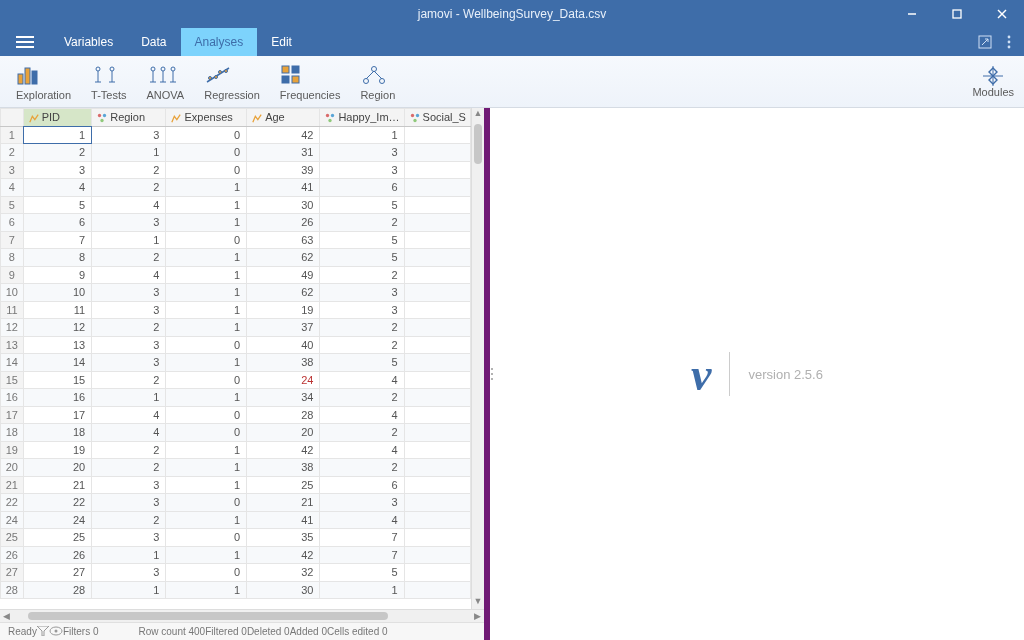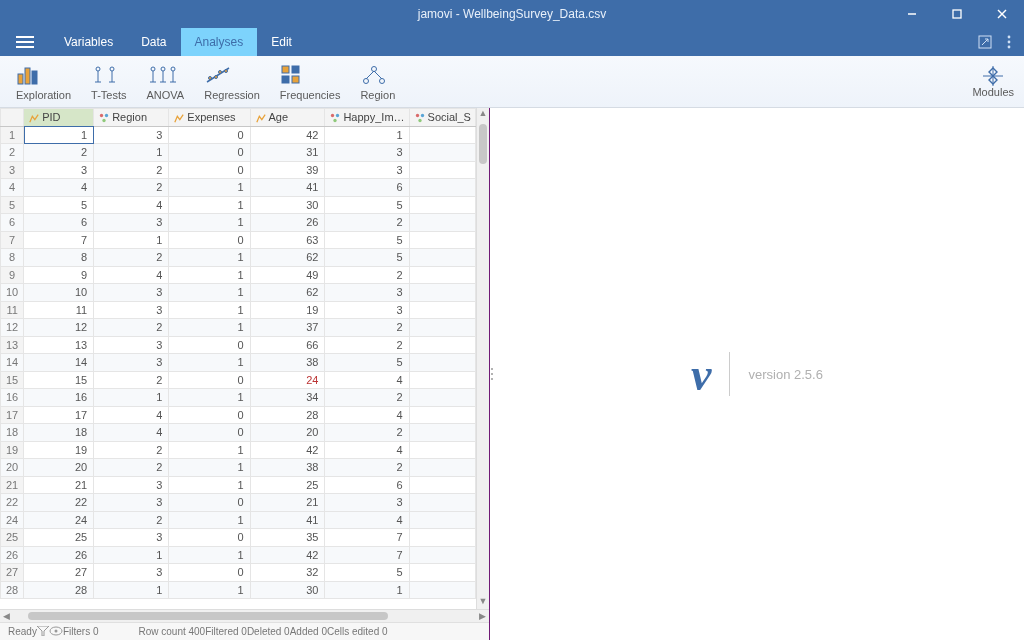--- a/index.html
+++ b/index.html
@@ -120,21 +120,21 @@
     font-size: 11px;
     color: #5a5a5a;
   }
   .content {
     flex: 1;
     display: flex;
     min-height: 0;
   }
   .left-pane {
     width: 490px;
-    border-right: 1px solid #701a75;
+    border-right: 6px solid #701a75;
     display: flex;
     flex-direction: column;
     min-height: 0;
   }
   .sheet-wrap {
     flex: 1;
     overflow: hidden;
     position: relative;
     display: flex;
     min-height: 0;
@@ -578,21 +578,21 @@
                 <td>1</td>
                 <td>37</td>
                 <td>2</td>
                 <td></td>
               </tr>
               <tr>
                 <td class="rowhead">13</td>
                 <td>13</td>
                 <td>3</td>
                 <td>0</td>
-                <td>66</td>
+                <td>40</td>
                 <td>2</td>
                 <td></td>
               </tr>
               <tr class="alt">
                 <td class="rowhead">14</td>
                 <td>14</td>
                 <td>3</td>
                 <td>1</td>
                 <td>38</td>
                 <td>5</td>

